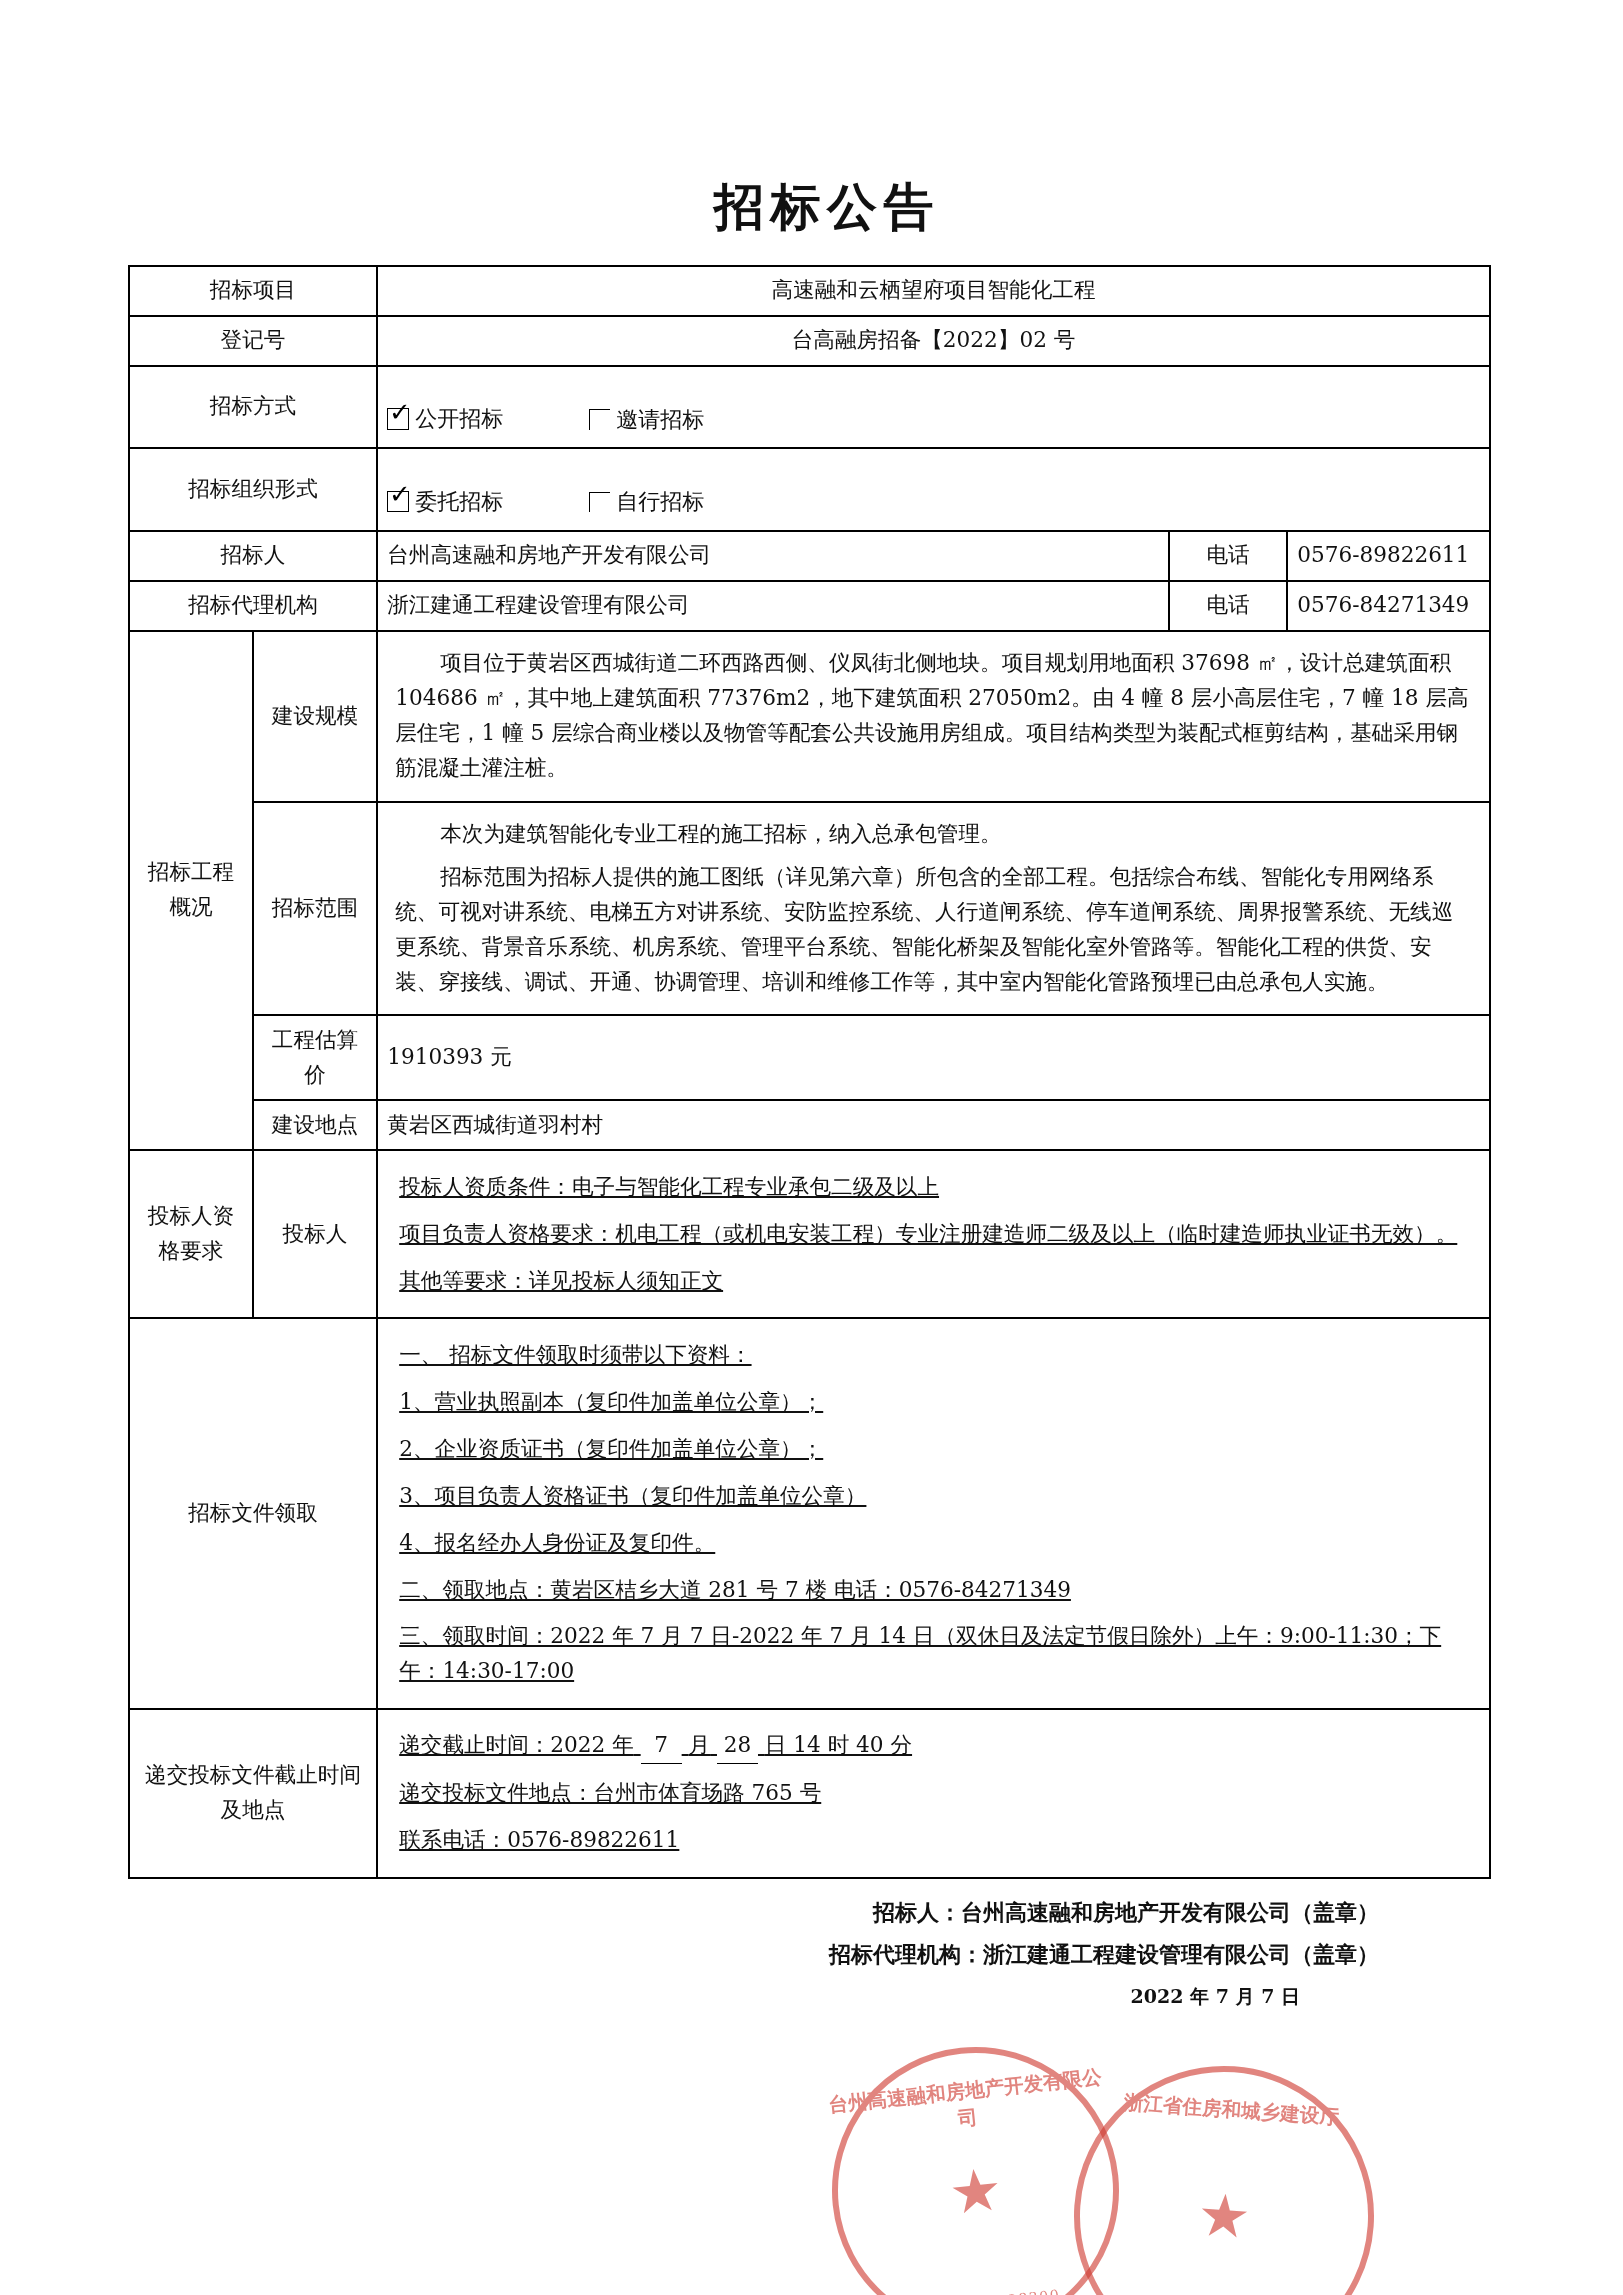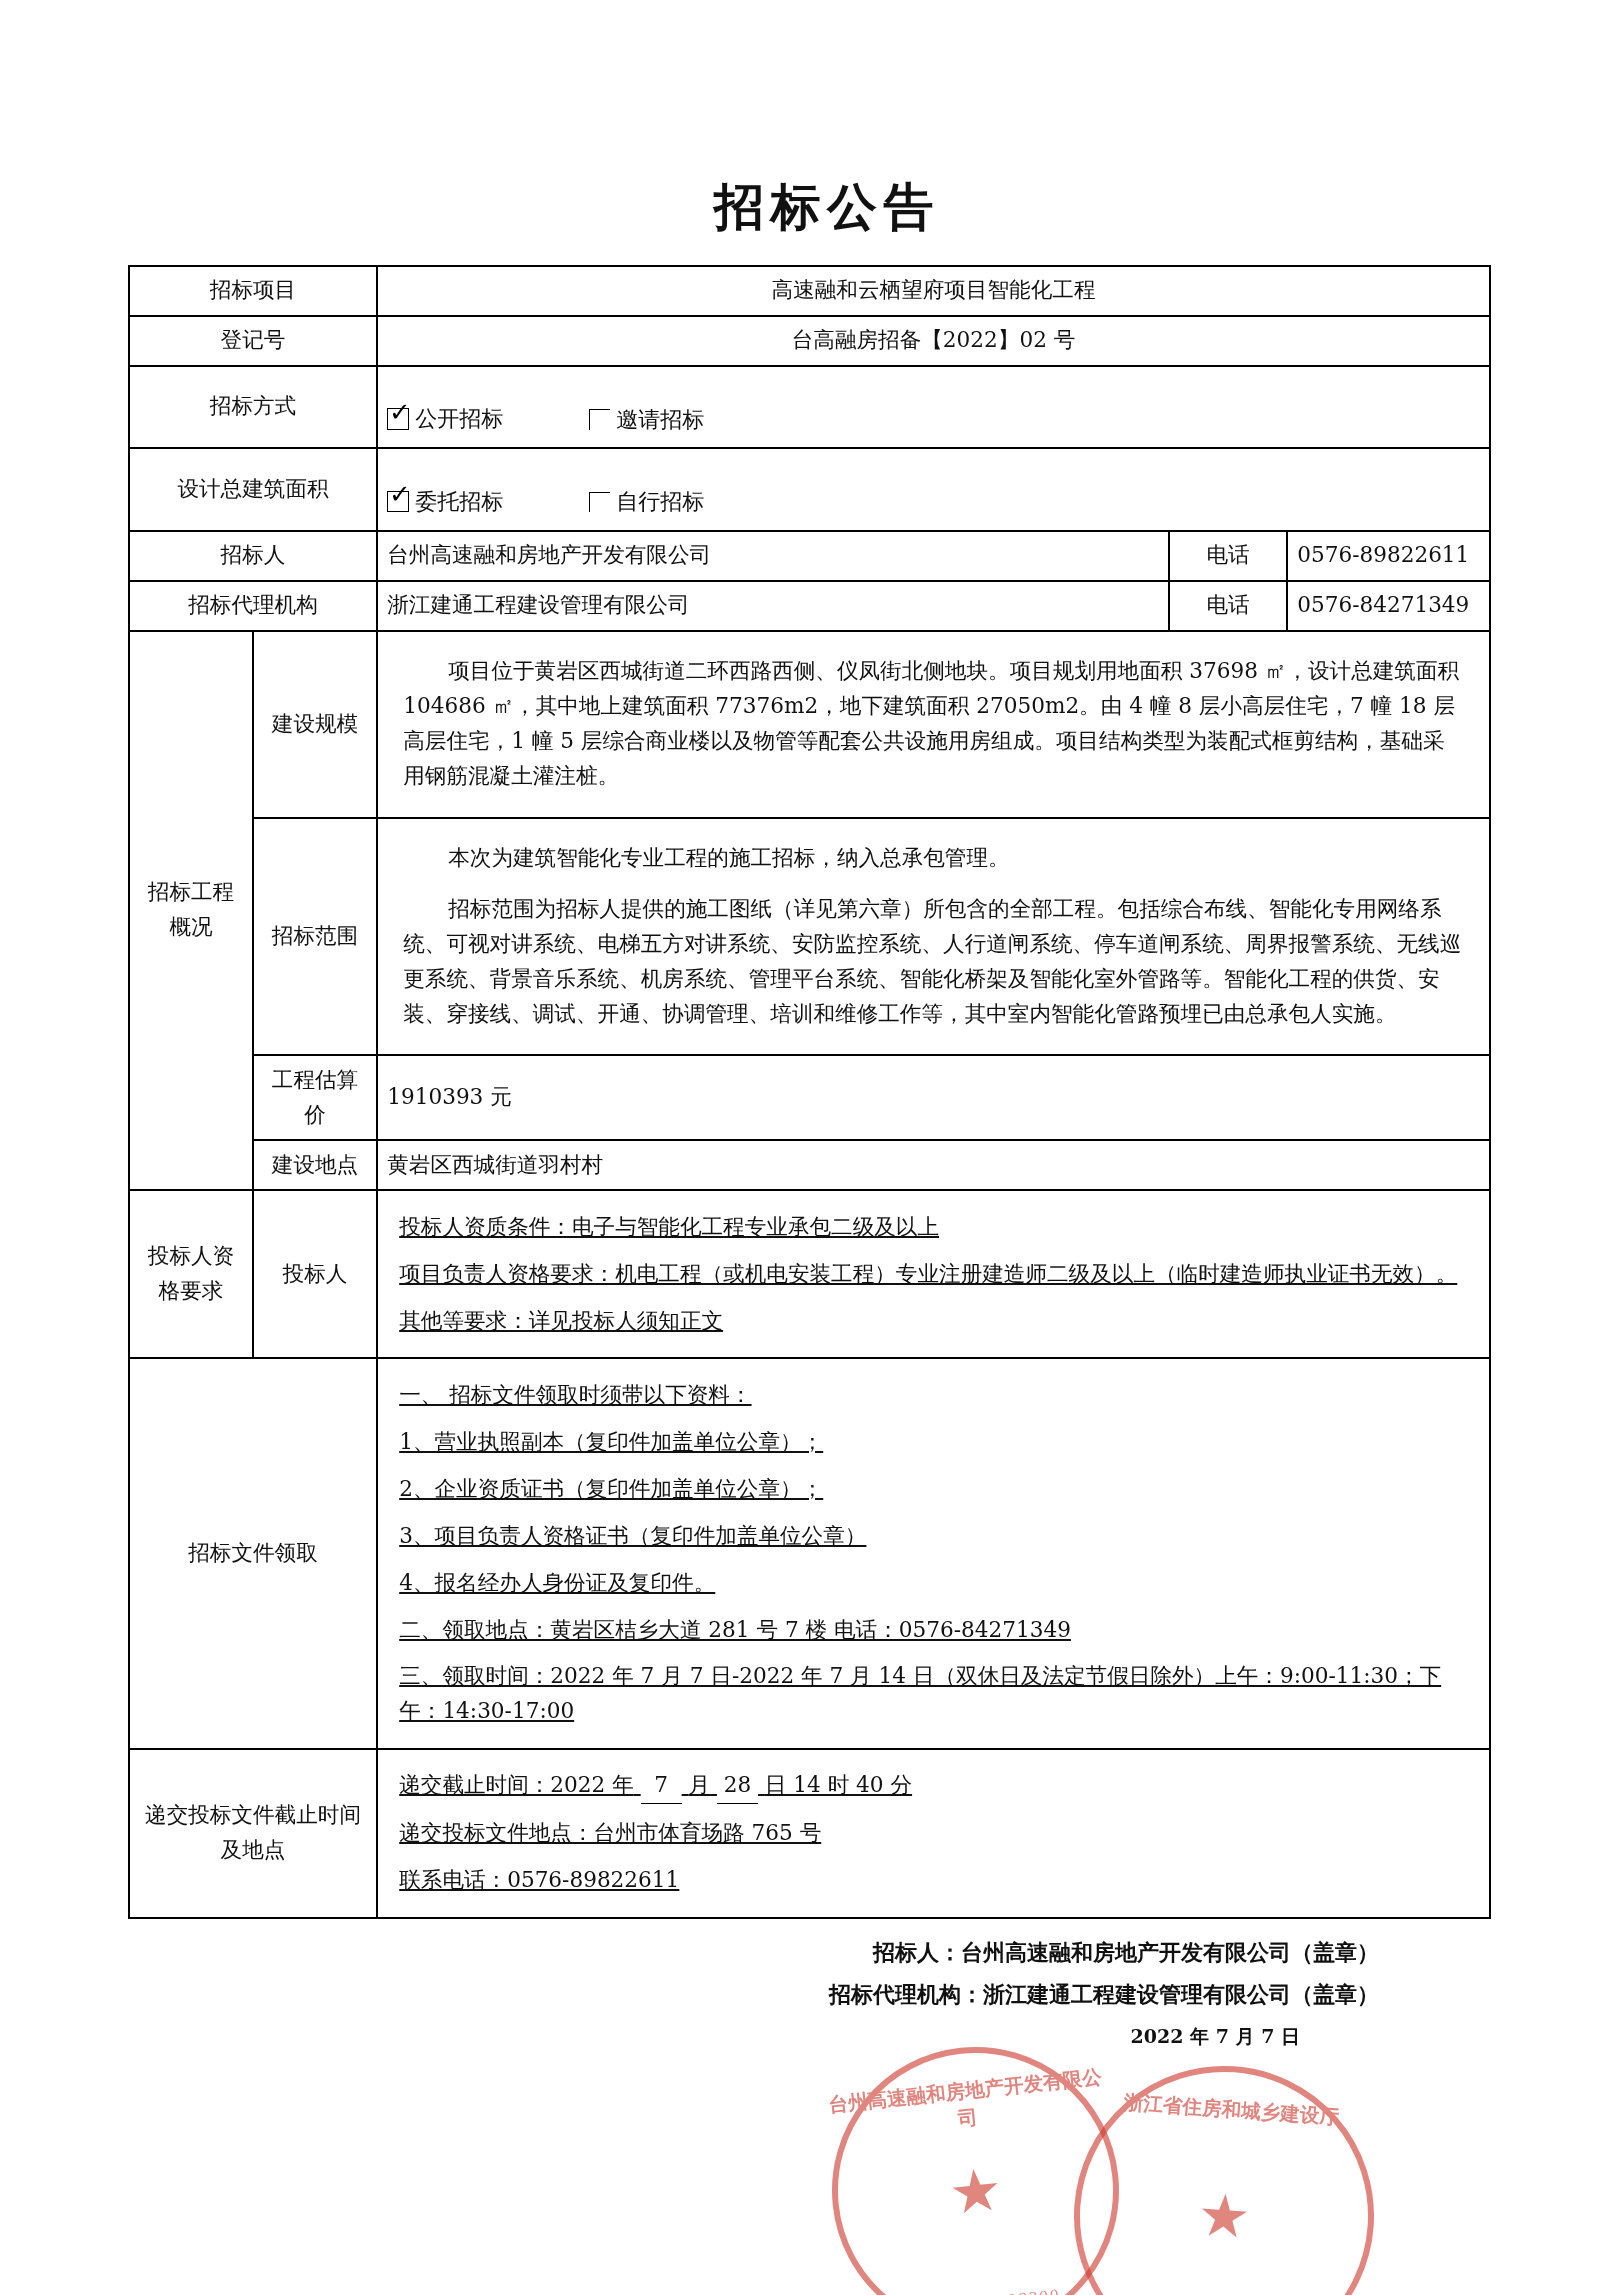--- a/index.html
+++ b/index.html
@@ -48,21 +48,21 @@
   }
   .ctr { text-align: center; }
   .lbl {
     text-align: center;
     font-size: 22px;
   }
   .vcell { text-align: left; }
   .tall { vertical-align: middle; }
   .p-indent {
     text-indent: 45px;
-    margin: 16px;
+    margin: 8px;
   }
   .cb {
     display: inline-block;
     position: relative;
     width: 19.6px;
     height: 19.6px;
     border: 1.3px solid #000;
     margin-right: 6.5px;
     vertical-align: middle;
   }
@@ -191,21 +191,21 @@
             <span class="cb checked"></span>
             <span>公开招标</span>
           </span>
           <span class="opt">
             <span class="cb empty"></span>
             <span>邀请招标</span>
           </span>
         </td>
       </tr>
       <tr>
-        <td class="lbl" colspan="2">设计总建筑面积</td>
+        <td class="lbl" colspan="2">招标组织形式</td>
         <td colspan="3">
           <span class="opt gap-big">
             <span class="cb checked"></span>
             <span>委托招标</span>
           </span>
           <span class="opt">
             <span class="cb empty"></span>
             <span>自行招标</span>
           </span>
         </td>

